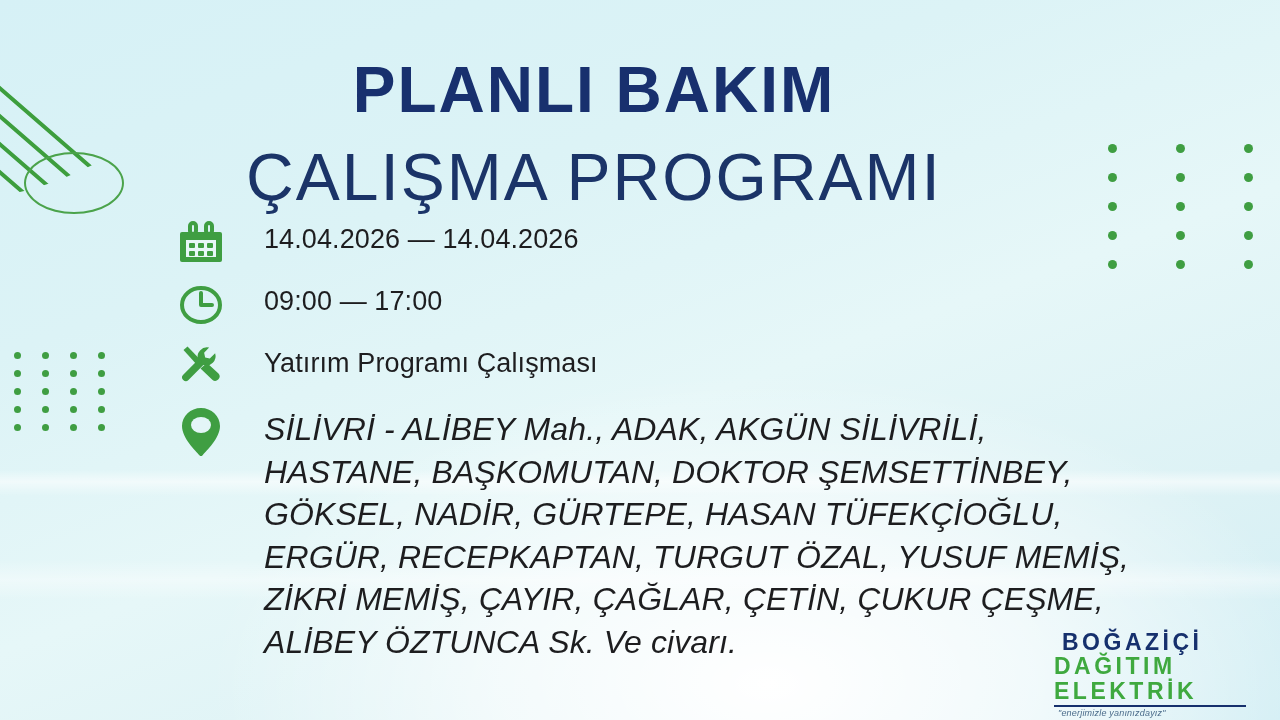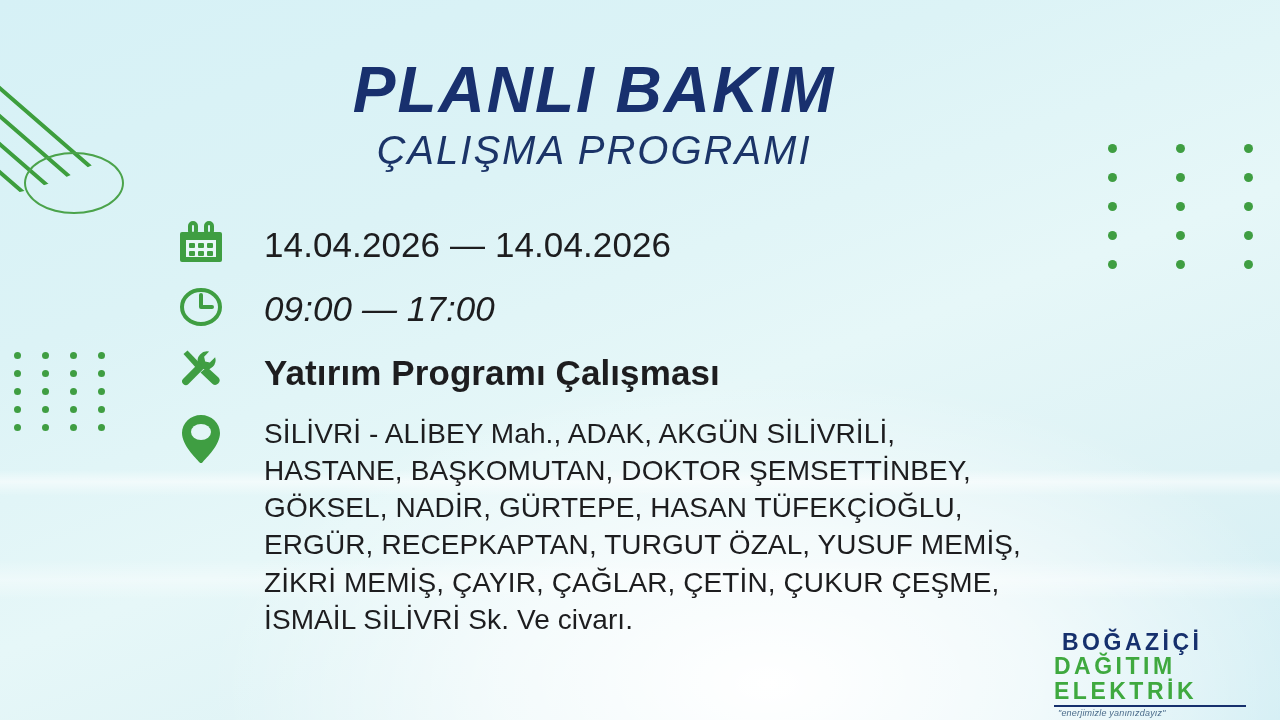--- a/index.html
+++ b/index.html
@@ -99,38 +99,37 @@
   }
   #dots-right span { width: 9px; height: 9px; }
 
   
   .title-block {
     position: absolute;
     top: 58px;
     left: 0;
     width: 1188px;
     text-align: center;
-    font-style: italic;
   }
   .title-main {
     font-size: 64px;
     font-weight: 800;
     letter-spacing: 2px;
     color: #18306e;
     line-height: 1.02;
     margin: 0;
     font-family: "Liberation Sans", sans-serif;
   }
   .title-sub {
-    font-size: 40px;
+    font-size: 66px;
     font-weight: 500;
     letter-spacing: 2px;
     color: #1b3468;
     line-height: 1.05;
-    margin: 6px 0 0 0;
+    margin: 20px 0 0 0;
     font-family: "Liberation Sans", sans-serif;
   }
 
   
   .details {
     position: absolute;
     left: 178px;
     top: 218px;
     width: 1060px;
   }
@@ -142,32 +141,33 @@
   .row .icon-cell {
     width: 86px;
     flex: 0 0 86px;
     display: flex;
     align-items: flex-start;
     justify-content: flex-start;
     padding-top: 2px;
   }
   .row .text-cell {
     flex: 1 1 auto;
-    font-size: 35px;
+    font-size: 27px;
     color: #1d1d1f;
     line-height: 1.32;
     padding-top: 4px;
     letter-spacing: 0.1px;
   }
   #row-date { margin-bottom: 14px; }
-  #row-time { margin-bottom: 14px; font-style: italic; }
-  #row-type { margin-bottom: 14px; font-weight: bold; }
+  #row-time { margin-bottom: 14px; }
+  #row-type { margin-bottom: 14px; }
   #row-location .text-cell {
-    font-size: 28px;
+    font-size: 32px;
     line-height: 1.33;
+    font-style: italic;
   }
   .addr-line { display: block; white-space: nowrap; }
 
   
   .footer {
     position: absolute;
     left: 0;
     bottom: 0;
     width: 1280px;
     height: 100px;
@@ -331,21 +331,21 @@
           <path d="M23 2 C12.6 2 4 10.1 4 20.1 C4 32 17.6 45.2 21.6 49.4 a2 2 0 0 0 2.8 0 C28.4 45.2 42 32 42 20.1 C42 10.1 33.4 2 23 2 z" fill="#3f9e42"></path>
           <ellipse cx="23" cy="19" rx="10" ry="8" fill="#e3f5f7"></ellipse>
         </svg>
       </div>
       <div class="text-cell">
         <span class="addr-line">SİLİVRİ - ALİBEY Mah., ADAK, AKGÜN SİLİVRİLİ,</span>
         <span class="addr-line">HASTANE, BAŞKOMUTAN, DOKTOR ŞEMSETTİNBEY,</span>
         <span class="addr-line">GÖKSEL, NADİR, GÜRTEPE, HASAN TÜFEKÇİOĞLU,</span>
         <span class="addr-line">ERGÜR, RECEPKAPTAN, TURGUT ÖZAL, YUSUF MEMİŞ,</span>
         <span class="addr-line">ZİKRİ MEMİŞ, ÇAYIR, ÇAĞLAR, ÇETİN, ÇUKUR ÇEŞME,</span>
-        <span class="addr-line">İSMAİL SİLİVRİ Sk. Ve civarı.</span>
+        <span class="addr-line">ALİBEY ÖZTUNCA Sk. Ve civarı.</span>
       </div>
     </div>
 
   </div>
 
   <div class="footer">
 
     
 
     

